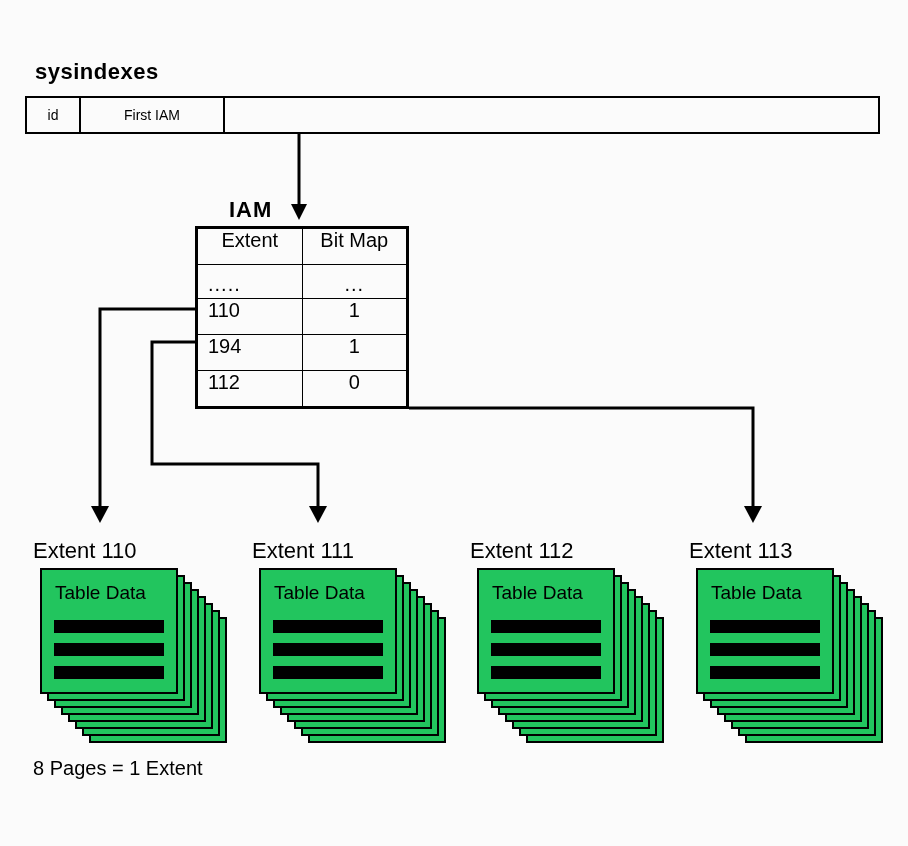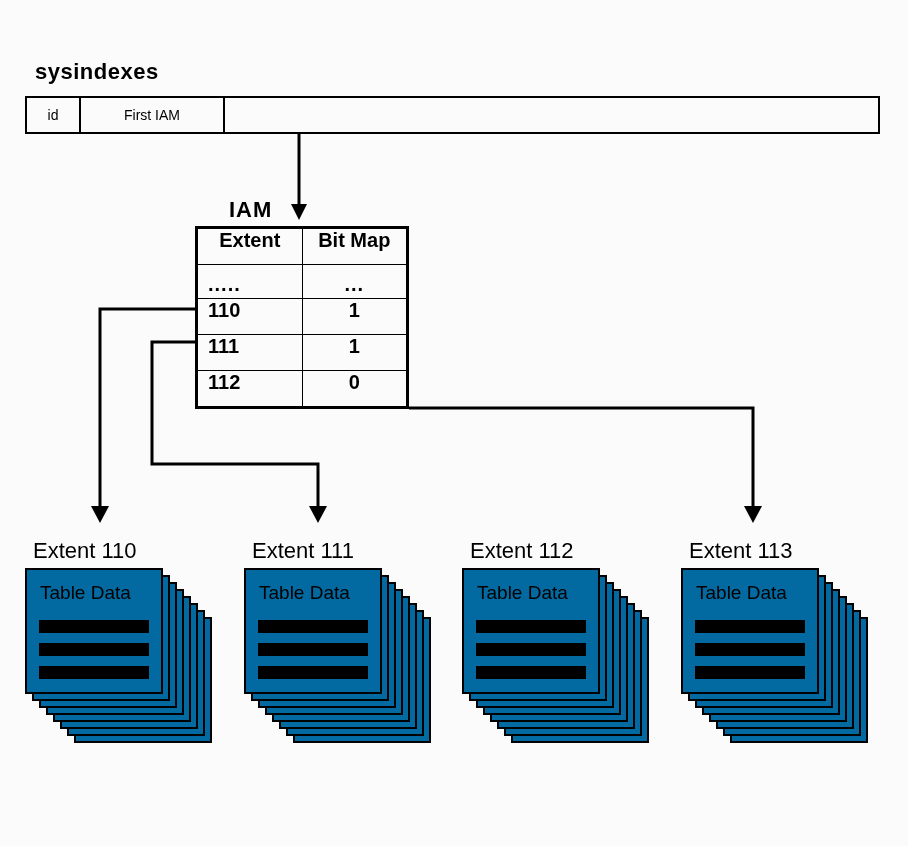--- a/index.html
+++ b/index.html
@@ -76,21 +76,21 @@
   }
   #iam-table table {
     width: 100%;
     border-collapse: collapse;
     table-layout: fixed;
   }
   #iam-table th, #iam-table td {
     border: 1px solid #000;
     height: 33px;
     font-size: 20px;
-    font-weight: bold;
+    font-weight: normal;
     padding: 0 0 12px 0;
     box-sizing: border-box;
   }
   #iam-table th { text-align: center; }
   #iam-table td.extent-cell {
     text-align: left;
     padding-left: 10px;
     width: 98px;
   }
   #iam-table td.bit-cell {
@@ -128,23 +128,24 @@
     position: absolute;
     left: 0px;
     top: 30px;
     width: 196px;
     height: 182px;
   }
   .page {
     position: absolute;
     width: 138px;
     height: 126px;
-    background: #0369a1;
+    background: #22c55e;
     border: 2px solid #000;
     box-sizing: border-box;
+    margin-left: 15px;
   }
   .page.front {
     z-index: 20;
   }
   .page-title {
     position: absolute;
     left: 13px;
     top: 12px;
     font-size: 19px;
     white-space: nowrap;
@@ -195,21 +196,21 @@
       <tbody>
         <tr class="ellipsis-row">
           <td class="extent-cell">.....</td>
           <td class="bit-cell">...</td>
         </tr>
         <tr>
           <td class="extent-cell">110</td>
           <td class="bit-cell">1</td>
         </tr>
         <tr>
-          <td class="extent-cell">111</td>
+          <td class="extent-cell">194</td>
           <td class="bit-cell">1</td>
         </tr>
         <tr>
           <td class="extent-cell">112</td>
           <td class="bit-cell">0</td>
         </tr>
       </tbody>
     </table>
   </div>
 
@@ -305,14 +306,15 @@
       <div class="page" style="left:7px;  top:7px;  z-index:7;"></div>
       <div class="page front" style="left:0px; top:0px;">
         <div class="page-title">Table Data</div>
         <div class="page-bar b1"></div>
         <div class="page-bar b2"></div>
         <div class="page-bar b3"></div>
       </div>
     </div>
   </div>
 
+  <div id="footnote">8 Pages = 1 Extent</div>
 
 </div>
 
 </body></html>

